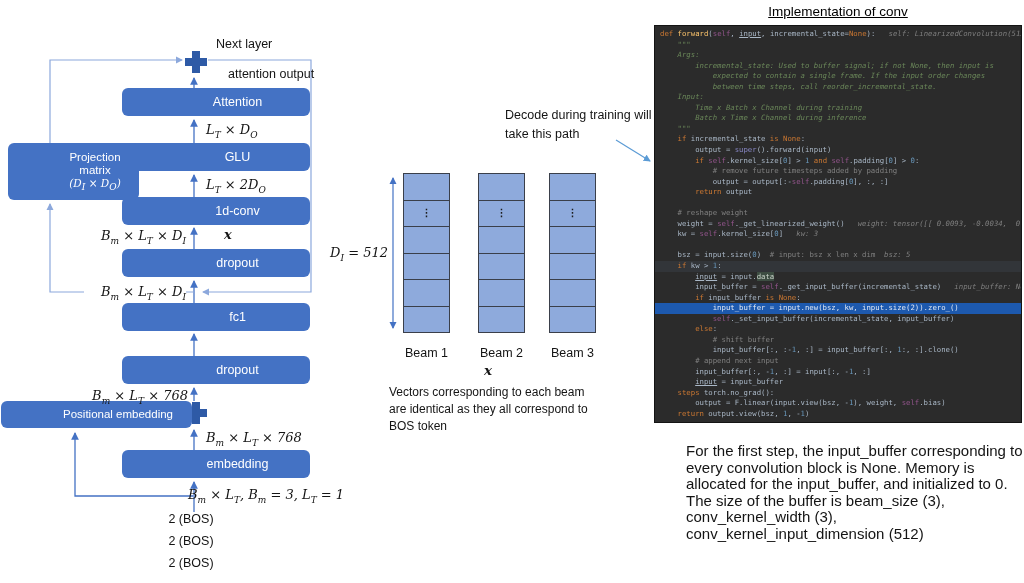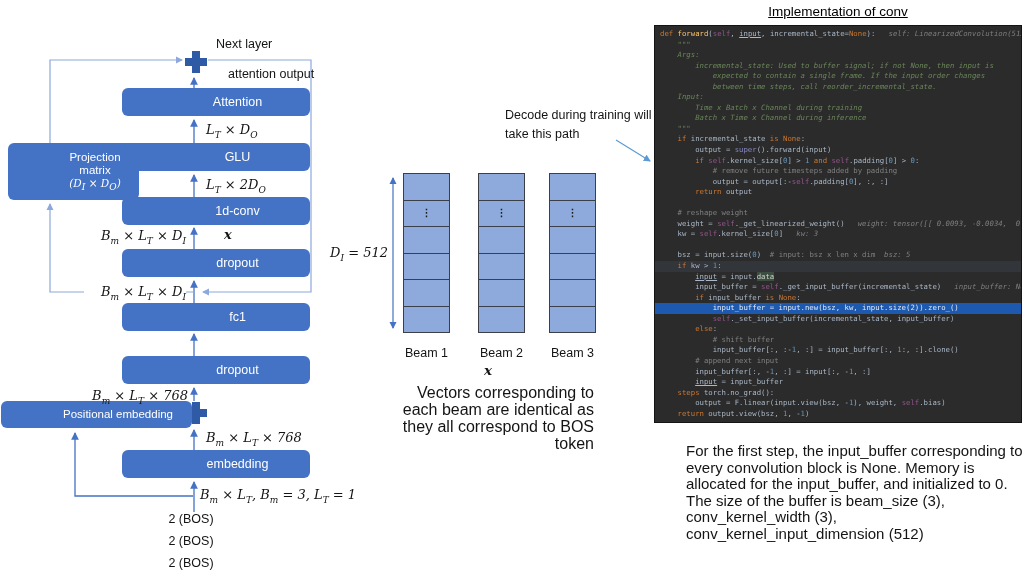--- a/index.html
+++ b/index.html
@@ -38,22 +38,22 @@
   .cl .b{color:#8888c6;}
   .cl .u{color:#a9b7c6;text-decoration:underline;}
   .cl .sel{color:#c8d2c8;background:#3d4d42;}
   .cl.dbg .t,.cl.dbg .n{color:#e2eaf6;}
   #code-title{position:absolute;left:654px;top:4px;width:368px;text-align:center;
               font-size:13.5px;color:#000;text-decoration:underline;}
   #footer-note{position:absolute;left:686px;top:443px;width:338px;font-size:15px;
                line-height:16.5px;color:#141414;}
   #decode-note{position:absolute;left:505px;top:106px;width:150px;font-size:12.5px;
                line-height:18.5px;color:#141414;}
-  #beam-caption{position:absolute;left:389px;top:384px;width:205px;font-size:16px;
-                line-height:17px;color:#141414;text-align:right;}
+  #beam-caption{position:absolute;left:389px;top:384px;width:205px;font-size:12px;
+                line-height:17px;color:#141414;}
 </style>
 </head>
 <body>
 
 <div id="stage">
 
   <svg width="1024" height="583">
     <defs>
       <marker id="mb" markerWidth="7" markerHeight="7" refX="5.2" refY="3" orient="auto">
         <path d="M0,0 L6,3 L0,6 Z" fill="#4472C4"></path>
@@ -131,21 +131,21 @@
   <div class="tx" style="left:216px;top:37px;">Next layer</div>
   <div class="tx" style="left:204px;top:67px;margin-left:24px;">attention output</div>
 
   <div class="ml" style="left:206px;top:122px;">L<sub>T</sub> × D<sub>O</sub></div>
   <div class="ml" style="left:206px;top:177px;">L<sub>T</sub> × 2D<sub>O</sub></div>
   <div class="ml" style="left:84px;top:228px;width:102px;text-align:right;">B<sub>m</sub> × L<sub>T</sub> × D<sub>I</sub></div>
   <div class="ml mbold" style="left:224px;top:227px;">x</div>
   <div class="ml wbg" style="left:84px;top:284px;width:102px;text-align:right;">B<sub>m</sub> × L<sub>T</sub> × D<sub>I</sub></div>
   <div class="ml" style="left:88px;top:388px;width:100px;text-align:right;">B<sub>m</sub> × L<sub>T</sub> × 768</div>
   <div class="ml" style="left:206px;top:430px;">B<sub>m</sub> × L<sub>T</sub> × 768</div>
-  <div class="ml" style="left:200px;top:487px;">B<sub>m</sub> × L<sub>T</sub>, B<sub>m</sub> = 3, L<sub>T</sub> = 1</div>
+  <div class="ml" style="left:188px;top:487px;">B<sub>m</sub> × L<sub>T</sub>, B<sub>m</sub> = 3, L<sub>T</sub> = 1</div>
   <div class="tx" style="left:162px;top:512px;width:58px;text-align:center;">2 (BOS)</div>
   <div class="tx" style="left:162px;top:534px;width:58px;text-align:center;">2 (BOS)</div>
   <div class="tx" style="left:162px;top:556px;width:58px;text-align:center;">2 (BOS)</div>
 
   <div class="ml" style="left:330px;top:245px;width:58px;text-align:right;">D<sub>I</sub> = 512</div>
   <div id="beam-area">
       <div class="beam-col" style="left: 403px; top: 173px; width: 47px;">
         <div class="beam-cell" style="height: 27.5px; background: rgb(142, 170, 220);"></div>
         <div class="beam-cell" style="height: 27.5px; background: rgb(142, 170, 220);">
           <span class="beam-dots">⋮</span>

